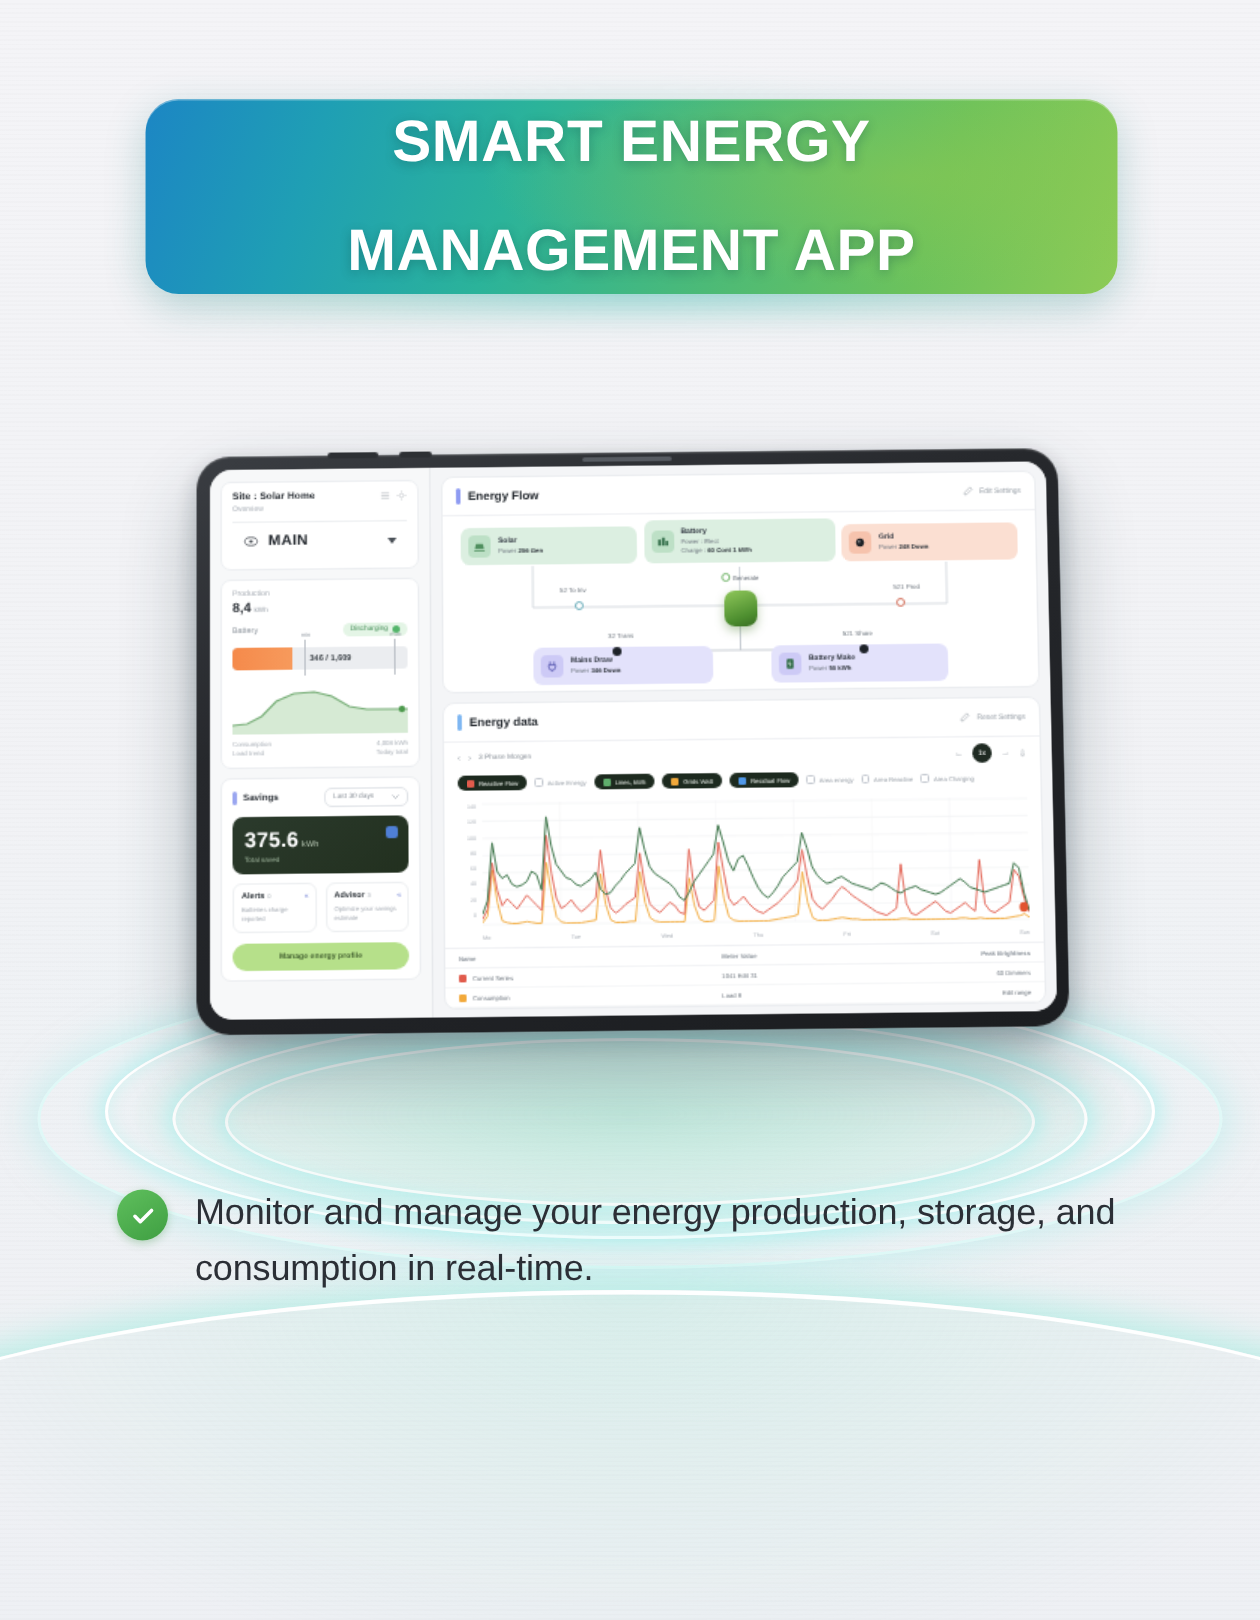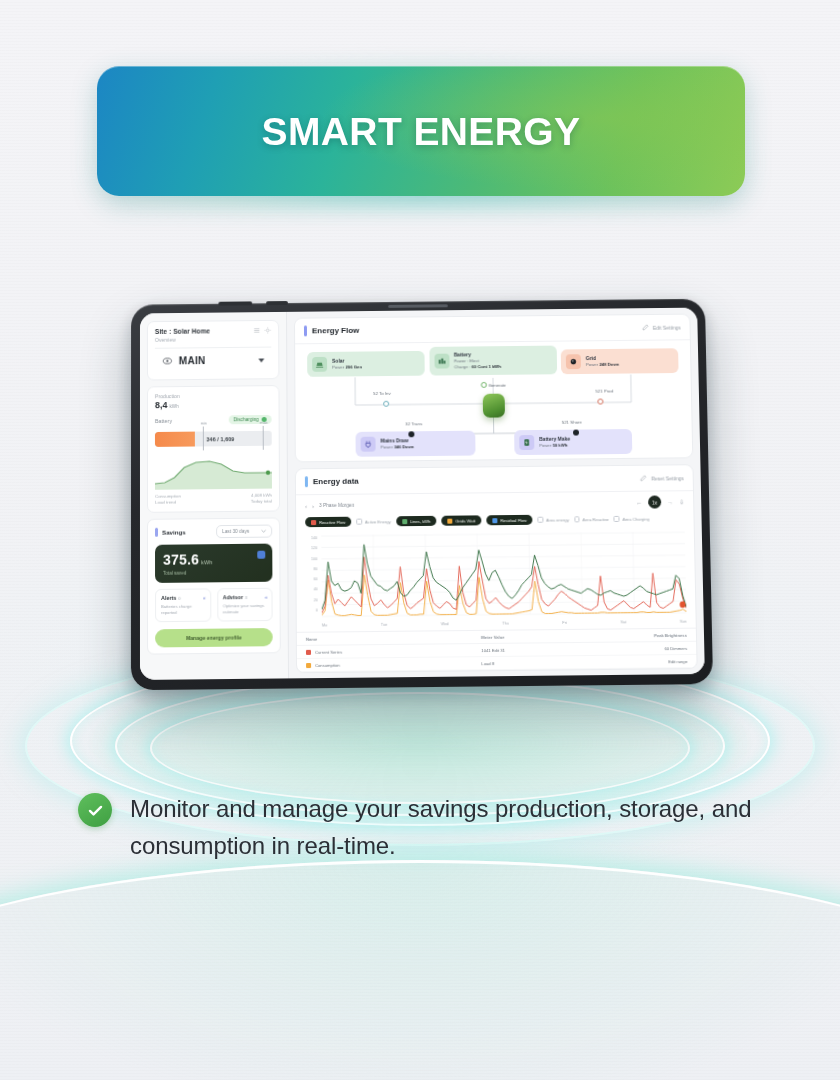--- a/index.html
+++ b/index.html
@@ -401,20 +401,21 @@
 </head>
 <body>
 
 <div class="poster">
   <div class="grain"></div>
 
   <div class="banner-wrap">
     <div class="banner-glow"></div>
     <div class="banner">
       <div class="banner-line">SMART ENERGY</div>
+      <div class="banner-line">MANAGEMENT APP</div>
     </div>
   </div>
 
   <div class="rings">
     <div class="ring-fill"></div>
     <div class="ring r3"></div>
     <div class="ring r1"></div>
     <div class="ring r2"></div>
     <div class="ring r4"></div>
     <div class="arc-bottom"></div>
@@ -796,16 +797,16 @@
     </div>
   </div>
 
   <div class="bullets">
     <div class="bullet">
       <div class="check">
         <svg viewBox="0 0 24 24">
             <path d="M5 12.5l4.5 4.5L19 7.5" stroke="#ffffff" stroke-width="3" fill="none" stroke-linecap="round" stroke-linejoin="round"></path>
           </svg>
       </div>
-      <div class="bullet-text">Monitor and manage your savings production, storage, and consumption in real-time.</div>
+      <div class="bullet-text">Monitor and manage your energy production, storage, and consumption in real-time.</div>
     </div>
   </div>
 </div>
 
 </body></html>

